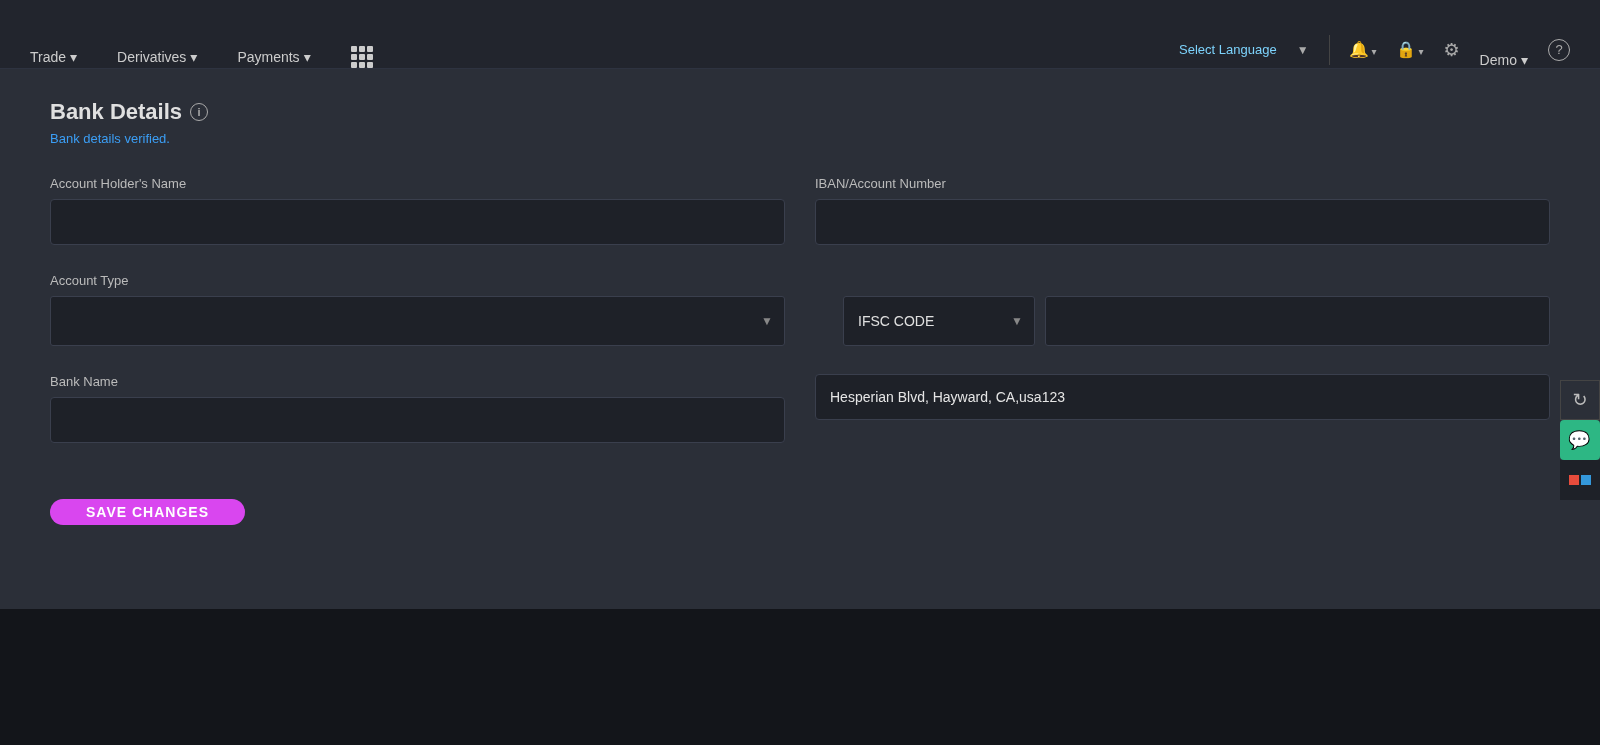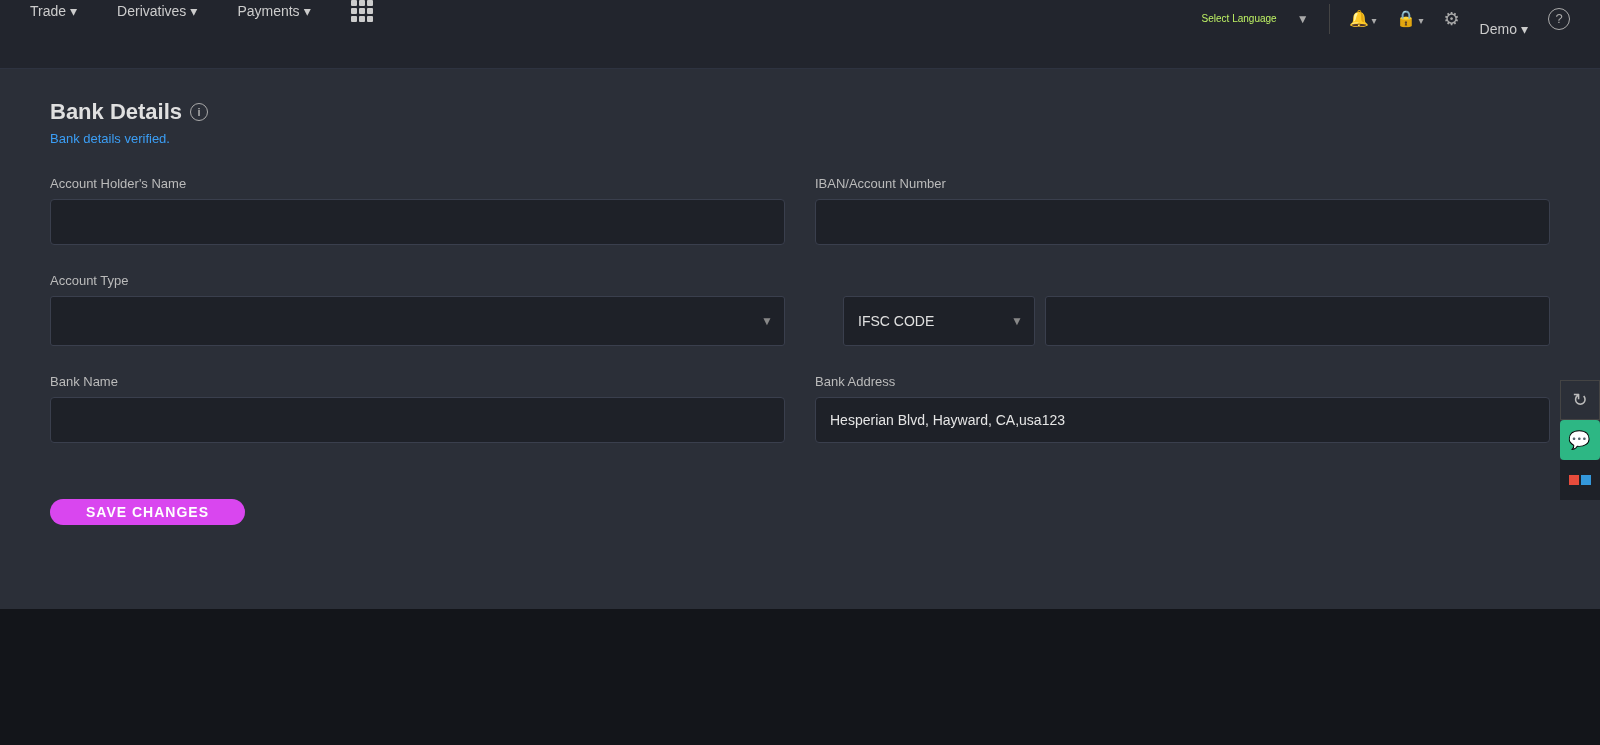--- a/index.html
+++ b/index.html
@@ -9,21 +9,21 @@
       color: #ccc;
       width: 1600px;
       min-height: 745px;
     }
 
     
     .navbar {
       background-color: #22252d;
       height: 69px;
       display: flex;
-      align-items: flex-start;
+      align-items: flex-end;
       padding: 0 30px;
       border-bottom: 1px solid #2e3340;
     }
     .navbar-left {
       display: flex;
       align-items: center;
       gap: 40px;
       flex: 1;
     }
     .nav-item {
@@ -46,22 +46,22 @@
       height: 6px;
       background: #ccc;
       border-radius: 1px;
     }
     .navbar-right {
       display: flex;
       align-items: center;
       gap: 20px;
     }
     .select-lang {
-      color: #bef264;
-      font-size: 10px;
+      color: #7dd3fc;
+      font-size: 13px;
       cursor: pointer;
     }
     .divider-v {
       width: 1px;
       height: 30px;
       background: #444;
     }
     .nav-icon {
       color: #aaa;
       font-size: 16px;
@@ -380,21 +380,20 @@
     </div>
   </div>
 
   
   <div class="form-row">
     <div class="form-group">
       <label class="form-label">Bank Name</label>
       <input class="form-input" type="text" placeholder="" style="">
     </div>
     <div class="form-group">
-      <label class="form-label">Bank Address</label>
       <input class="form-input" type="text" value="Hesperian Blvd, Hayward, CA,usa123" style="">
     </div>
   </div>
 
   
   <button class="save-btn">SAVE CHANGES</button>
 
 </div>
 
 <div class="bottom-area"></div>

